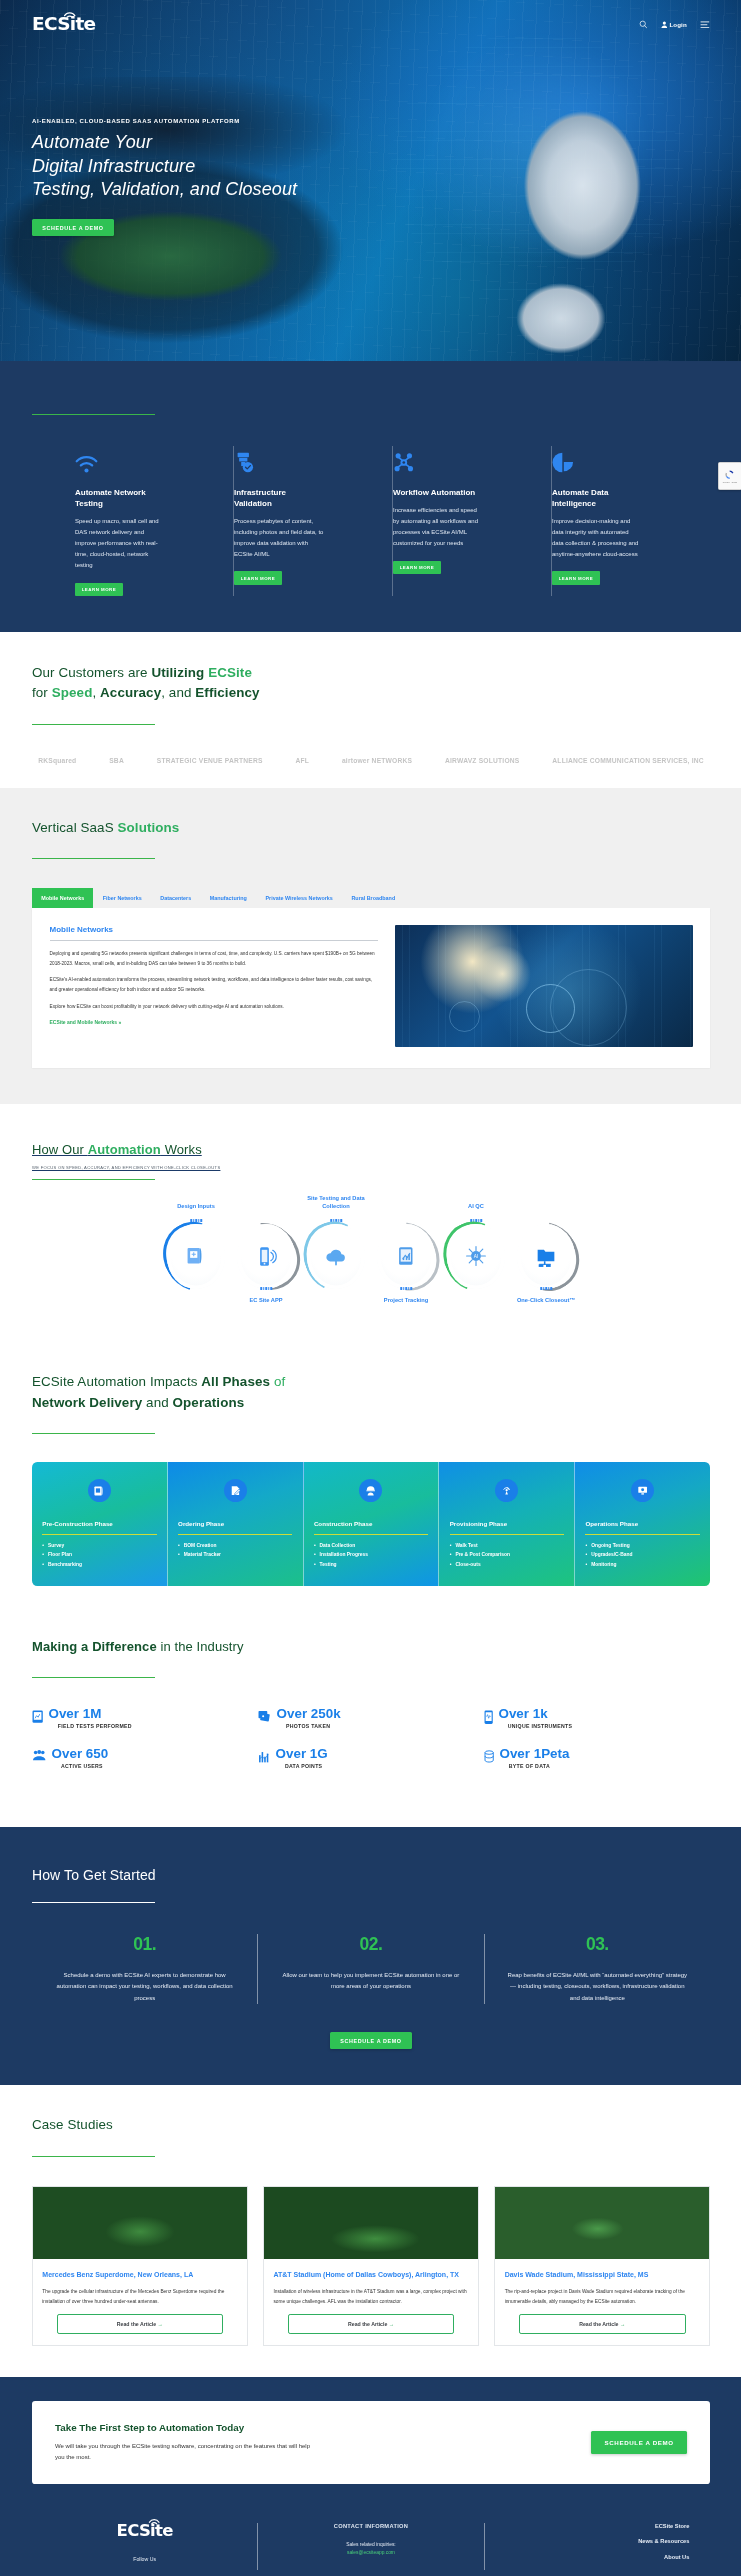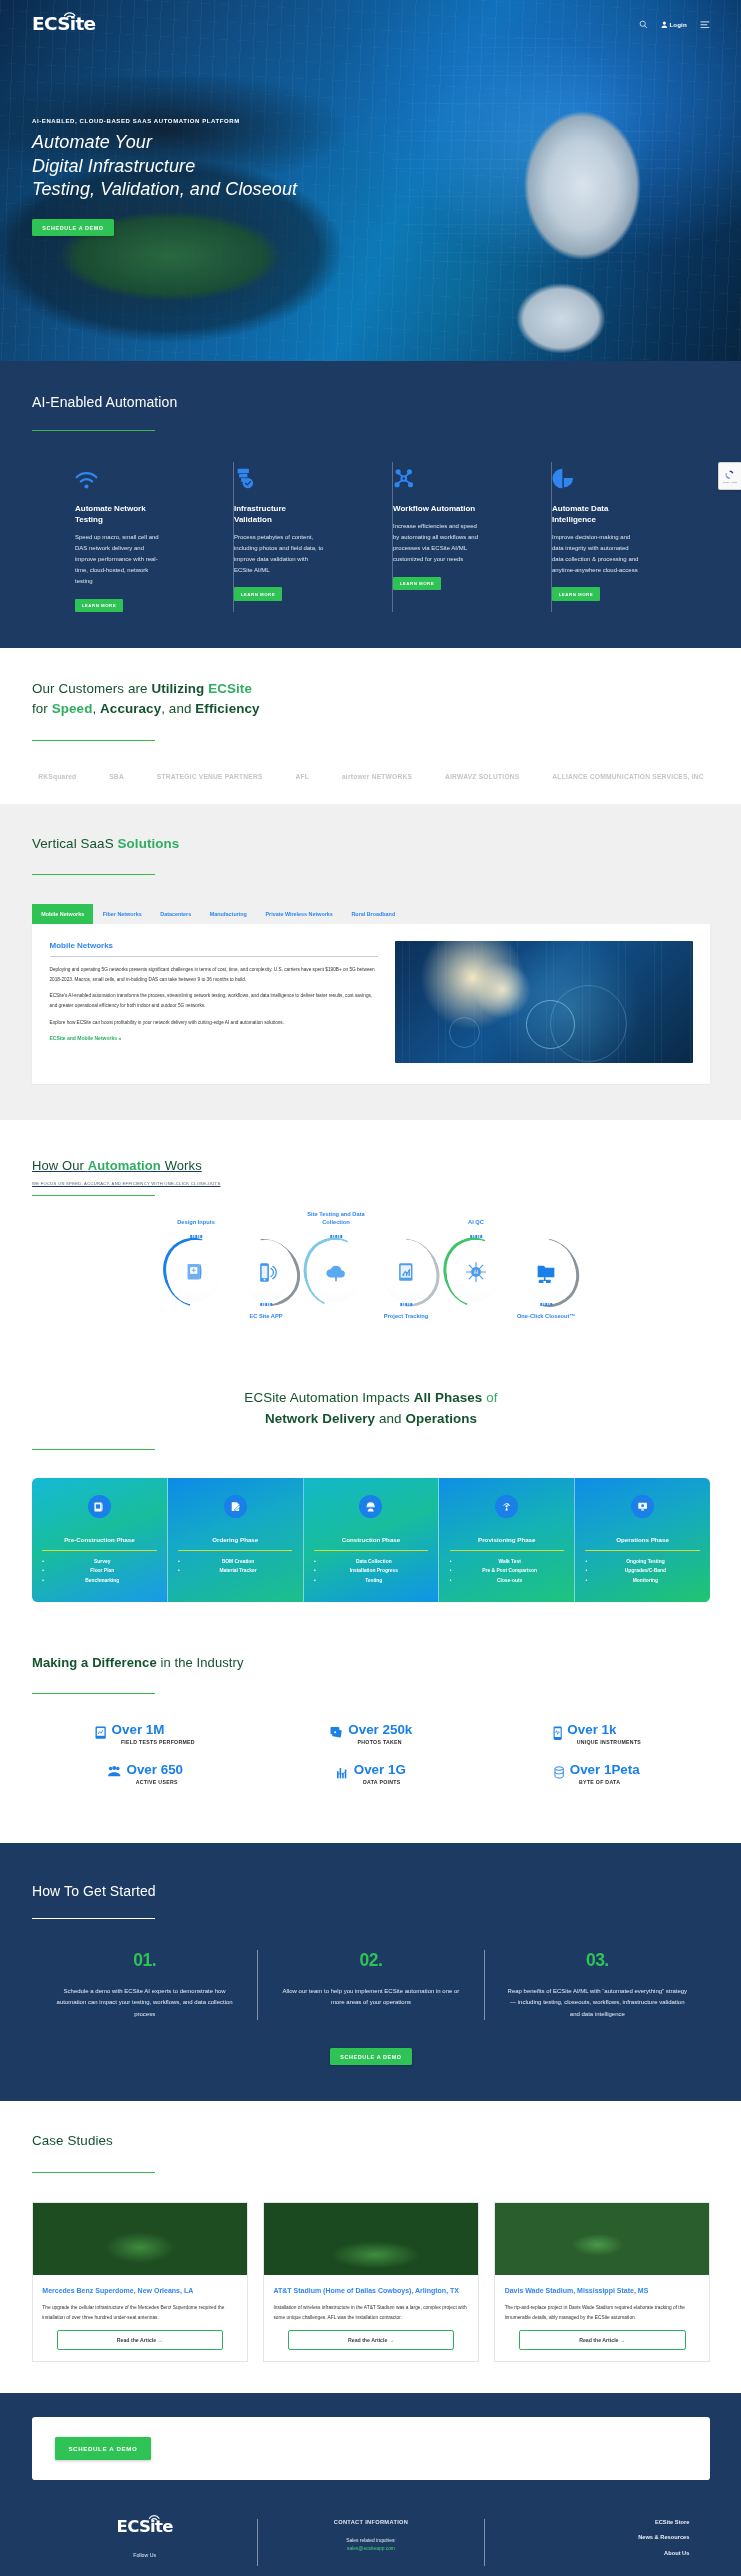--- a/index.html
+++ b/index.html
@@ -191,21 +191,21 @@
     display:flex; align-items:center; justify-content:center; margin:0 auto 17.5px;
   }
   .ph-h{ font-size:6.2px; font-weight:bold; line-height:1.35; }
   .ph-ul{ list-style:none; margin-top:6.2px; border-top:1px solid #cddc39; padding-top:5.2px; }
   .ph-ul li{ font-size:4.9px; font-weight:bold; line-height:2.0; padding-left:5.7px; position:relative; }
   .ph-ul li:before{ content:"•"; position:absolute; left:0; }
 
   
   .stats{ margin-top:29px; }
   .stat-row{ display:flex; gap:0; margin-bottom:17.5px; }
-  .stat{ flex:1; display:flex; align-items:flex-start; gap:5.2px;justify-content:center; }
+  .stat{ flex:1; display:flex; align-items:flex-start; gap:5.2px; }
   .stat-ico{ color:#1a7fe8; margin-top:3.1px; }
   .stat-num{ font-size:13.4px; font-weight:bold; color:#1a7fe8; line-height:1; }
   .stat-lbl{
     font-size:5.2px; font-weight:bold; color:#2b2b2b; letter-spacing:0.3px;
     text-transform:uppercase; margin-top:3.1px; padding-left:9.3px;
   }
 
   
   .steps{ display:flex; margin-top:31px; }
   .step{ flex:1; padding:0 21.6px; text-align:center; }
@@ -313,21 +313,20 @@
         <span>Digital Infrastructure</span><br>
         <span>Testing, Validation, and Closeout</span>
       </h1>
       <div class="hero-cta">
         <button class="btn-green">SCHEDULE A DEMO</button>
       </div>
     </div>
   </section>
 
   <section class="sec-dark">
-    <h2 class="h-light">AI-Enabled Automation</h2>
     <div class="rule-green"></div>
 
     <div class="recaptcha">
       <svg width="11.3" height="11.3" viewBox="0 0 24 24">
         <path d="M12 3a9 9 0 0 1 8.1 5.1l-2.6 1.2A6.2 6.2 0 0 0 12 5.9z" fill="#1c3aa9"></path>
         <path d="M12 21a9 9 0 0 1-8.1-5.1l2.6-1.2A6.2 6.2 0 0 0 12 18.1z" fill="#4285f4"></path>
         <path d="M3.9 15.9A9 9 0 0 1 3.9 8.1l2.6 1.2a6.2 6.2 0 0 0 0 5.4z" fill="#ababab"></path>
       </svg>
       <span class="rc-txt">Privacy - Terms</span>
     </div>
@@ -575,21 +574,21 @@
               <i></i>
               <i></i>
             </div>
           <div class="flow-lbl" style="bottom:-2.1px;">One-Click Closeout™</div>
         </div>
 
       </div>
     </div>
   </section>
 
-  <section class="sec-white" style="padding:29px 32px 36px;text-align:center;">
+  <section class="sec-white" style="padding:29px 32px 36px;">
     <h2 class="h-grad">
       <span class="c-blue">ECSite Automation Impacts </span><b class="c-blue">All Phases</b><span class="c-green"> of </span><br>
       <b class="c-blue">Network Delivery</b><span class="c-blue"> and </span><b class="c-blue">Operations</b>
     </h2>
     <div class="rule-green"></div>
 
     <div class="phases">
 
       <div class="phase" style="background:linear-gradient(160deg,#14b9d6 0%,#18bd9c 45%,#1a9ae8 100%);">
         <div class="ph-ico">
@@ -837,20 +836,26 @@
           <span>Read the Article</span> <span class="arr">→</span>
         </div>
       </div>
 
     </div>
   </section>
 
   <footer class="footer">
 
     <div class="cta-card">
+      <div>
+        <div class="cta-h">
+          <span class="c-blue">Take The First Step to Automation Today</span>
+        </div>
+        <div class="cta-p">We will take you through the ECSite testing software, concentrating on the features that will help you the most.</div>
+      </div>
       <button class="btn-green" style="padding:8.2px 13.4px;font-size:6.2px;">SCHEDULE A DEMO</button>
     </div>
 
     <div class="foot-cols">
 
       <div class="fc" style="border-left:none;">
         <div class="foot-logo">
           <svg style="position:absolute;top:-5.2px;left:31px;width:12.4px;height:7.7px;" viewBox="0 0 26 16">
             <path d="M3 11 A12 12 0 0 1 23 11" stroke="#fff" stroke-width="2.6" fill="none" stroke-linecap="round"></path>
             <path d="M8 14 A7 7 0 0 1 18 14" stroke="#fff" stroke-width="2.6" fill="none" stroke-linecap="round"></path>

